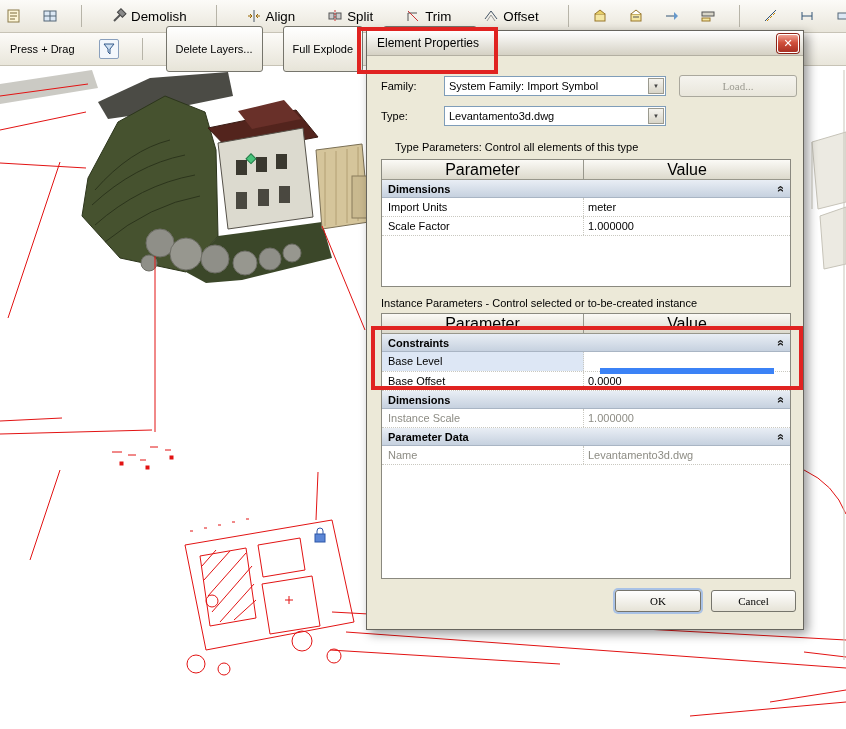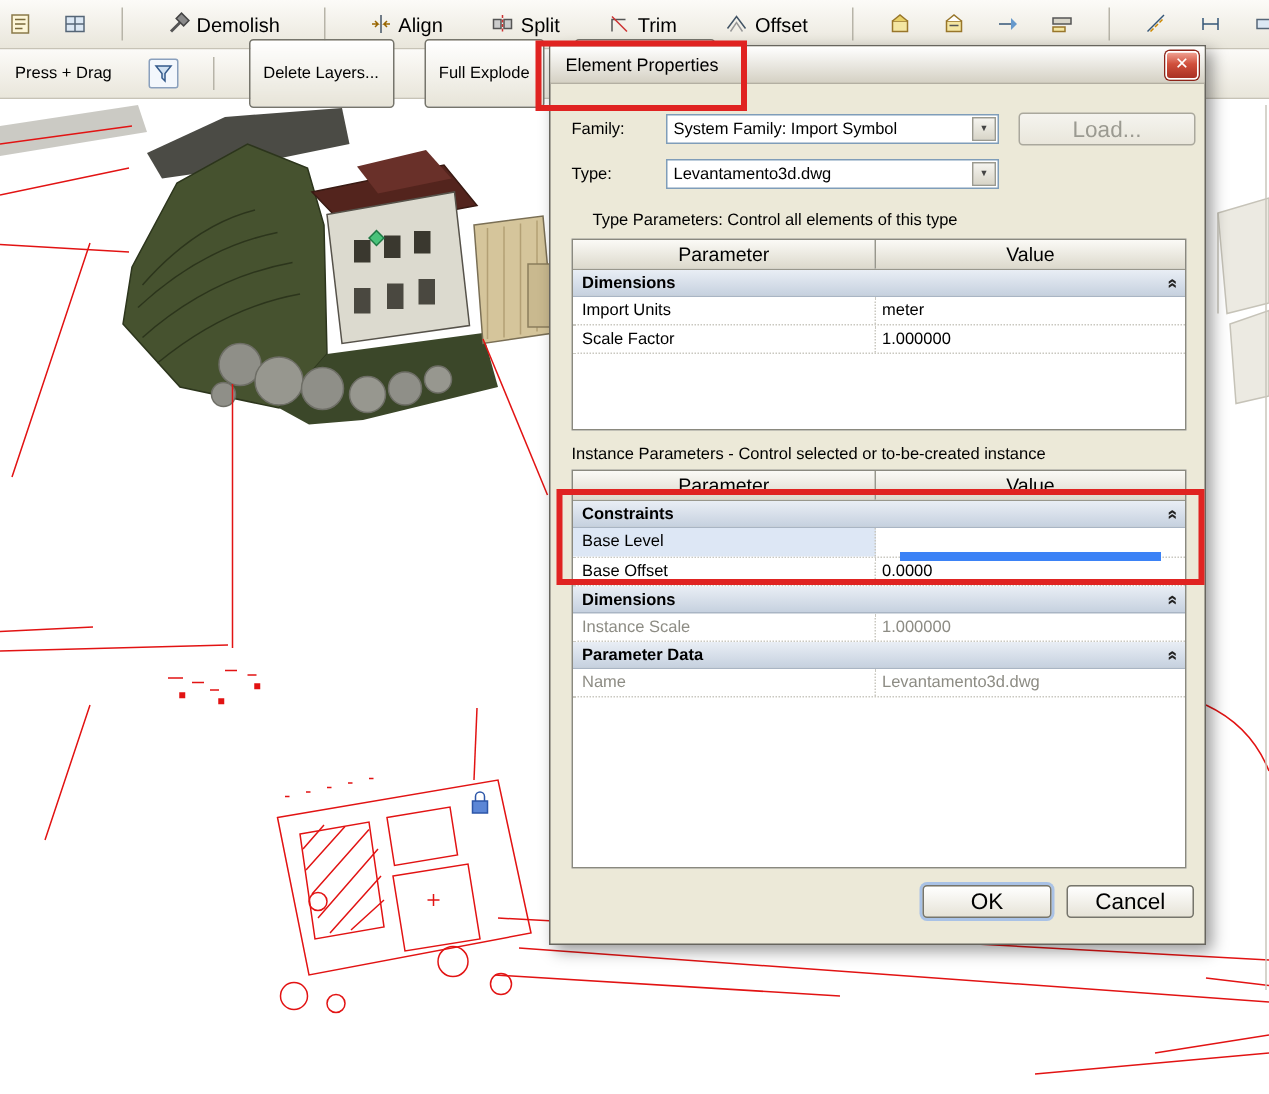--- a/index.html
+++ b/index.html
@@ -31,30 +31,30 @@
   .closebtn{position:absolute;right:4px;top:3px;width:22px;height:19px;border:1px solid #fff;border-radius:3px;
             background:linear-gradient(#f0a193,#d0503c 45%,#a93023);color:#fff;font-size:11px;line-height:17px;
             text-align:center;box-shadow:0 0 0 1px #8d2418;cursor:pointer}
   .dlabel{position:absolute;font-size:11px}
   .combo{position:absolute;height:20px;background:#fff;border:1px solid #7f9db9;display:flex;align-items:center;
          padding-left:4px;font-size:11px;overflow:hidden}
   .combo .arrow{position:absolute;right:1px;top:1px;bottom:1px;width:16px;
                 background:linear-gradient(#f5f4ef,#d8d5c8);border:1px solid #9b9a8f;
                 display:flex;align-items:center;justify-content:center;font-size:6px;color:#444}
   .dlgbtn{position:absolute;height:22px;background:linear-gradient(#ffffff,#e6e3d7);
-          border:1px solid #76756c;border-radius:3px;font-size:15px;font-family:Liberation Sans, sans-serif}
+          border:1px solid #76756c;border-radius:3px;font-size:11px;font-family:Liberation Serif, serif}
   .dlgbtn.default{box-shadow:0 0 0 2px #a9c2e6}
   .dlgbtn.disabled{color:#9b9a91;border-color:#aaa89d;background:linear-gradient(#f5f4ef,#e9e6db)}
   .caption{position:absolute;font-size:11px}
 
   
   .ptable{position:absolute;background:#fff;border:1px solid #8a897f}
   .phead{display:flex;height:20px;border-bottom:1px solid #98978c}
   .ph{display:flex;align-items:center;justify-content:center;background:linear-gradient(#fbfaf6,#dcd9cc);
-      border-right:1px solid #98978c;font-size:13px}
+      border-right:1px solid #98978c;font-size:16px}
   .ph:last-child{border-right:none}
   .colp{width:202px;flex:0 0 202px}
   .colv{flex:1}
   .pgroup{display:flex;align-items:center;justify-content:space-between;height:18px;padding:0 6px;
           font-weight:bold;font-size:11px;background:linear-gradient(#e9eef5,#c6d1df);
           border-bottom:1px solid #a9b5c4}
   .chev{display:inline-block;transform:rotate(-90deg);font-size:12px;color:#222;line-height:10px}
   .prow{display:flex;height:19px;line-height:18px;border-bottom:1px dotted #c9c8c0;font-size:11px}
   .pp{width:202px;flex:0 0 202px;padding-left:6px;border-right:1px dotted #c9c8c0;overflow:hidden;white-space:nowrap}
   .pv{flex:1;padding-left:4px;position:relative;overflow:hidden;white-space:nowrap}

